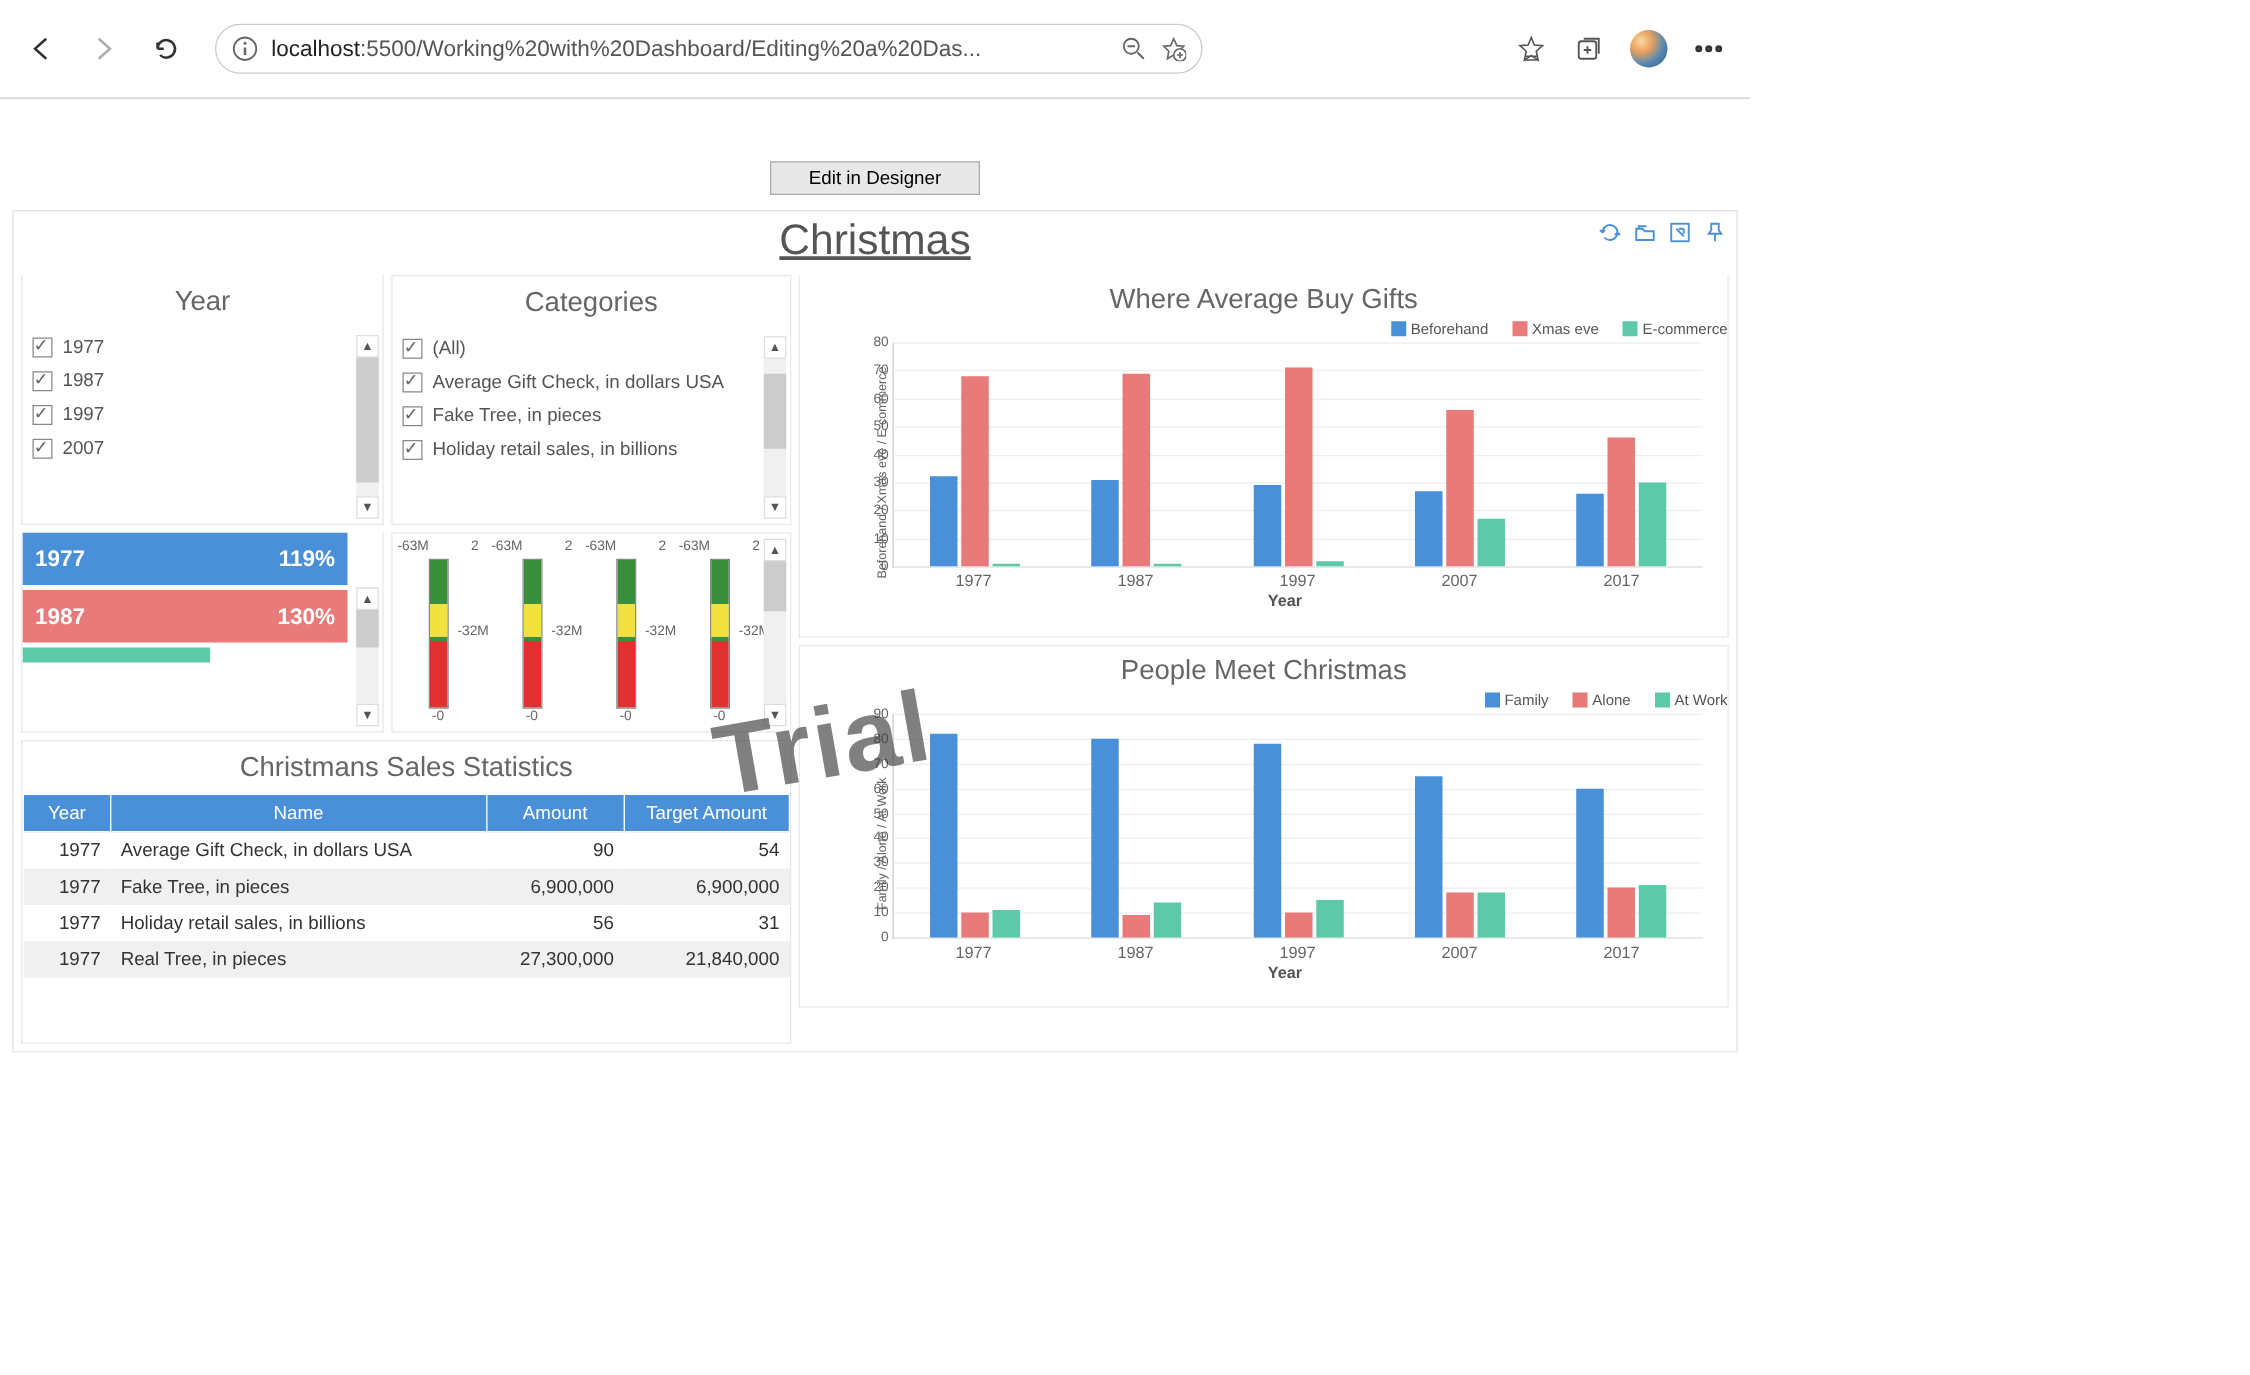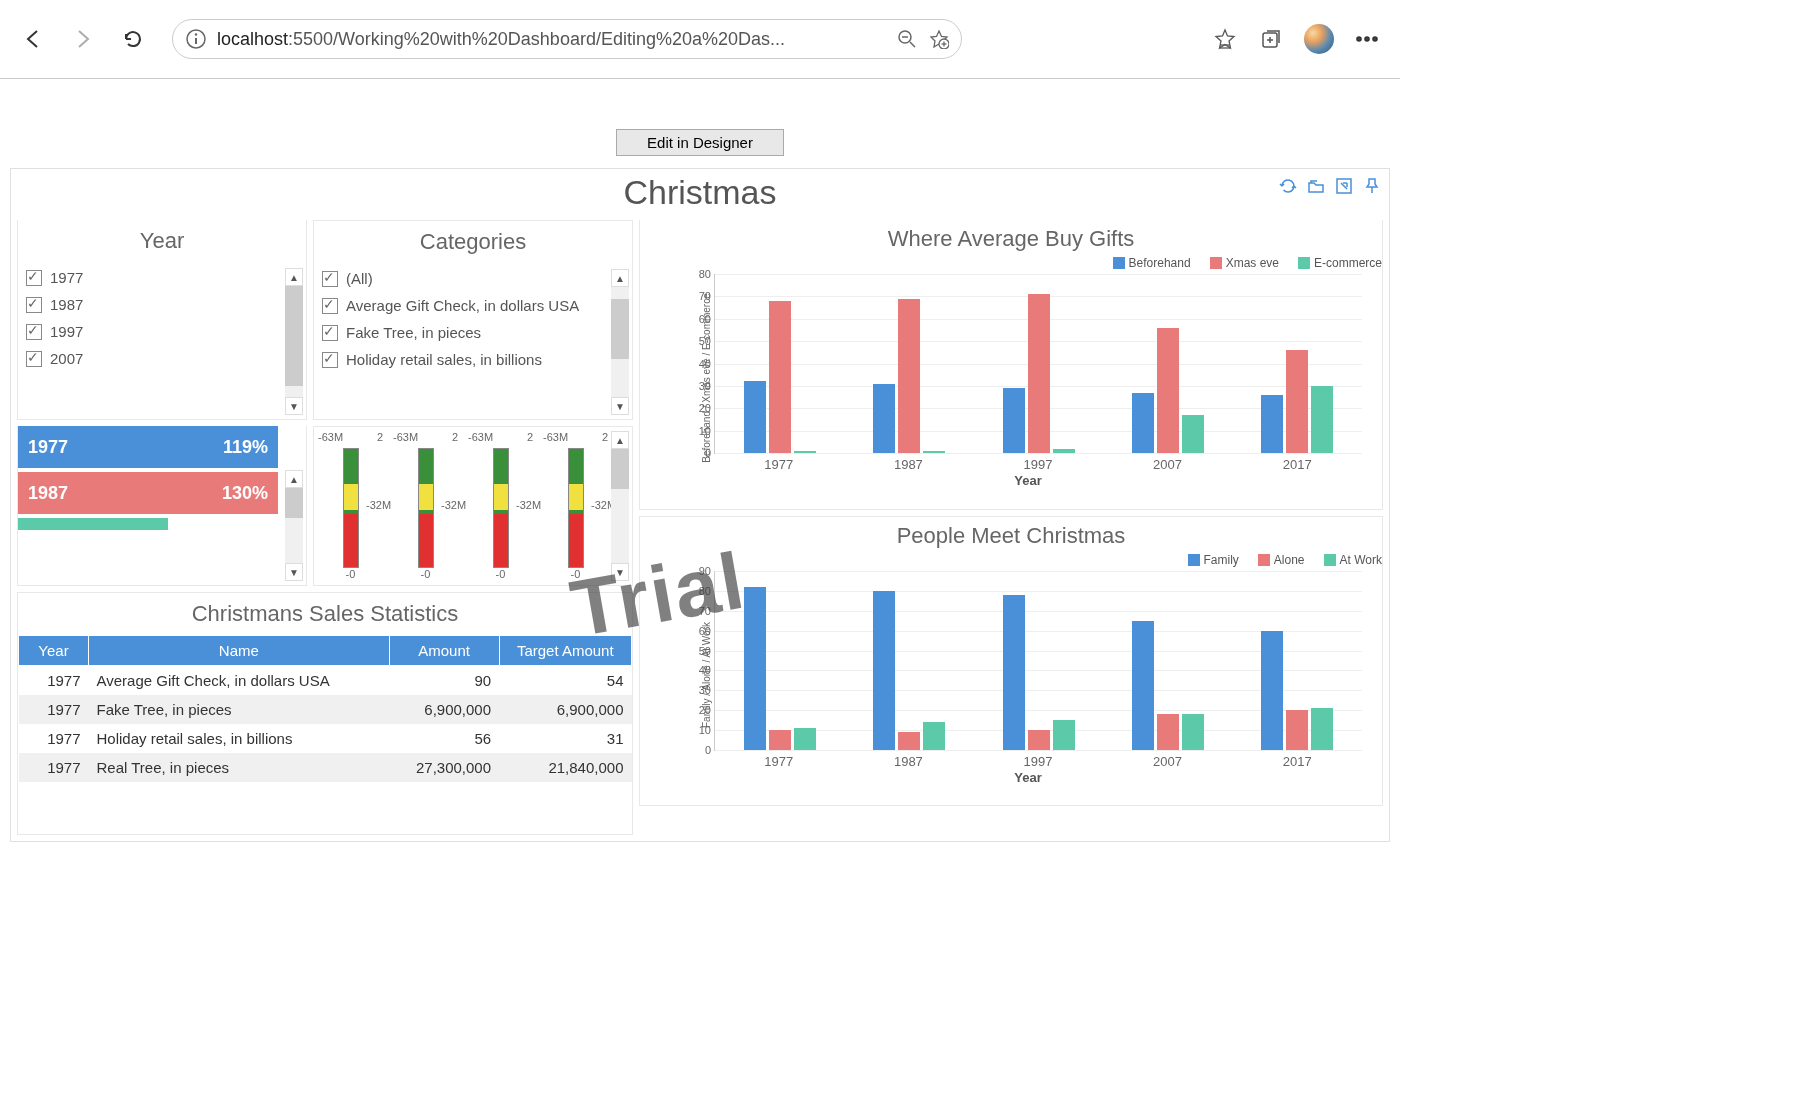--- a/index.html
+++ b/index.html
@@ -35,21 +35,21 @@
 .page { width:1400px; background:#fff; }
 .edit-btn-row { text-align:center; padding:8px 0; }
 .edit-btn { background:#e8e8e8; border:1px solid #aaa; padding:4px 30px; font-size:15px; cursor:pointer; }
 
 
 .viewer { margin:4px 10px 0 10px; background:#f4f4f4; position:relative; border:1px solid #e0e0e0; }
 .viewer-toolbar { position:absolute; right:6px; top:6px; display:flex; gap:6px; z-index:5; }
 .viewer-toolbar .tbtn { width:22px; height:22px; display:flex; align-items:center; justify-content:center; cursor:pointer; }
 .viewer-toolbar svg { stroke:#4a90d9; fill:none; stroke-width:1.5; }
 
-.dash-title { text-align:center; font-size:34px; font-weight:300; color:#555; padding:4px 0 8px 0; background:#fff; }
+.dash-title { text-align:center; font-size:34px; font-weight:300; color:#555; padding:4px 0 8px 0; background:#fff;text-decoration:underline; }
 
 .dash-body { display:flex; gap:6px; padding:0 6px 6px 6px; background:#fff; }
 .left-col { width:616px; display:flex; flex-direction:column; gap:6px; }
 .right-col { flex:1; display:flex; flex-direction:column; gap:6px; }
 
 .panel { background:#fff; border:1px solid #e8e8e8; }
 .panel:first-child{border-top:none;}
 .panel-title { text-align:center; font-size:22px; font-weight:300; color:#666; padding:8px 0; }
 
 
@@ -72,21 +72,21 @@
 .exp-title{font-size:22px;font-weight:300;color:#666;padding:6px 10px;}
 .exp-bar{height:42px;color:#fff;font-size:18px;font-weight:600;display:flex;align-items:center;justify-content:space-between;padding:0 10px;margin-bottom:4px;}
 .exp-bar.y77{background:#4a90d9;width:260px;}
 .exp-bar.y87{background:#e87a7a;width:260px;}
 .exp-bar.y97{background:#5cc9a8;width:150px;height:12px;}
 .exp-panel .scroll-track{top:44px;}
 .exp-panel .scroll-thumb{height:30px;}
 
 .gauges-panel { flex:1; height:160px; position:relative; padding:4px 8px; overflow:hidden;}
 .gauges-row{display:flex;gap:18px;height:100%;position:relative;padding-right:20px;}
-.gauge{flex:1;position:relative;display:flex;flex-direction:column;align-items:center;justify-content:center;}
+.gauge{flex:1;position:relative;display:flex;flex-direction:column;align-items:center;}
 .gauge-top-label{font-size:11px;color:#666;position:absolute;top:0;}
 .gauge-top-label.l{left:-4px;}
 .gauge-top-label.r{right:-4px;}
 .gauge-bar{width:16px;height:120px;margin-top:16px;background:linear-gradient(to bottom,#3a8f3a 0%,#3a8f3a 30%,#f0e040 30%,#f0e040 52%,#3a8f3a 52%,#3a8f3a 55%,#e03030 55%,#e03030 100%);border:1px solid #888;position:relative;}
 .gauge-mid{position:absolute;font-size:11px;color:#666;top:68px;left:20px;margin-left:24px;}
 .gauge-bot{font-size:11px;color:#666;}
 .gauges-panel .scroll-track{top:4px;right:3px;}
 .gauges-panel .scroll-thumb{height:40px;}
 
 

